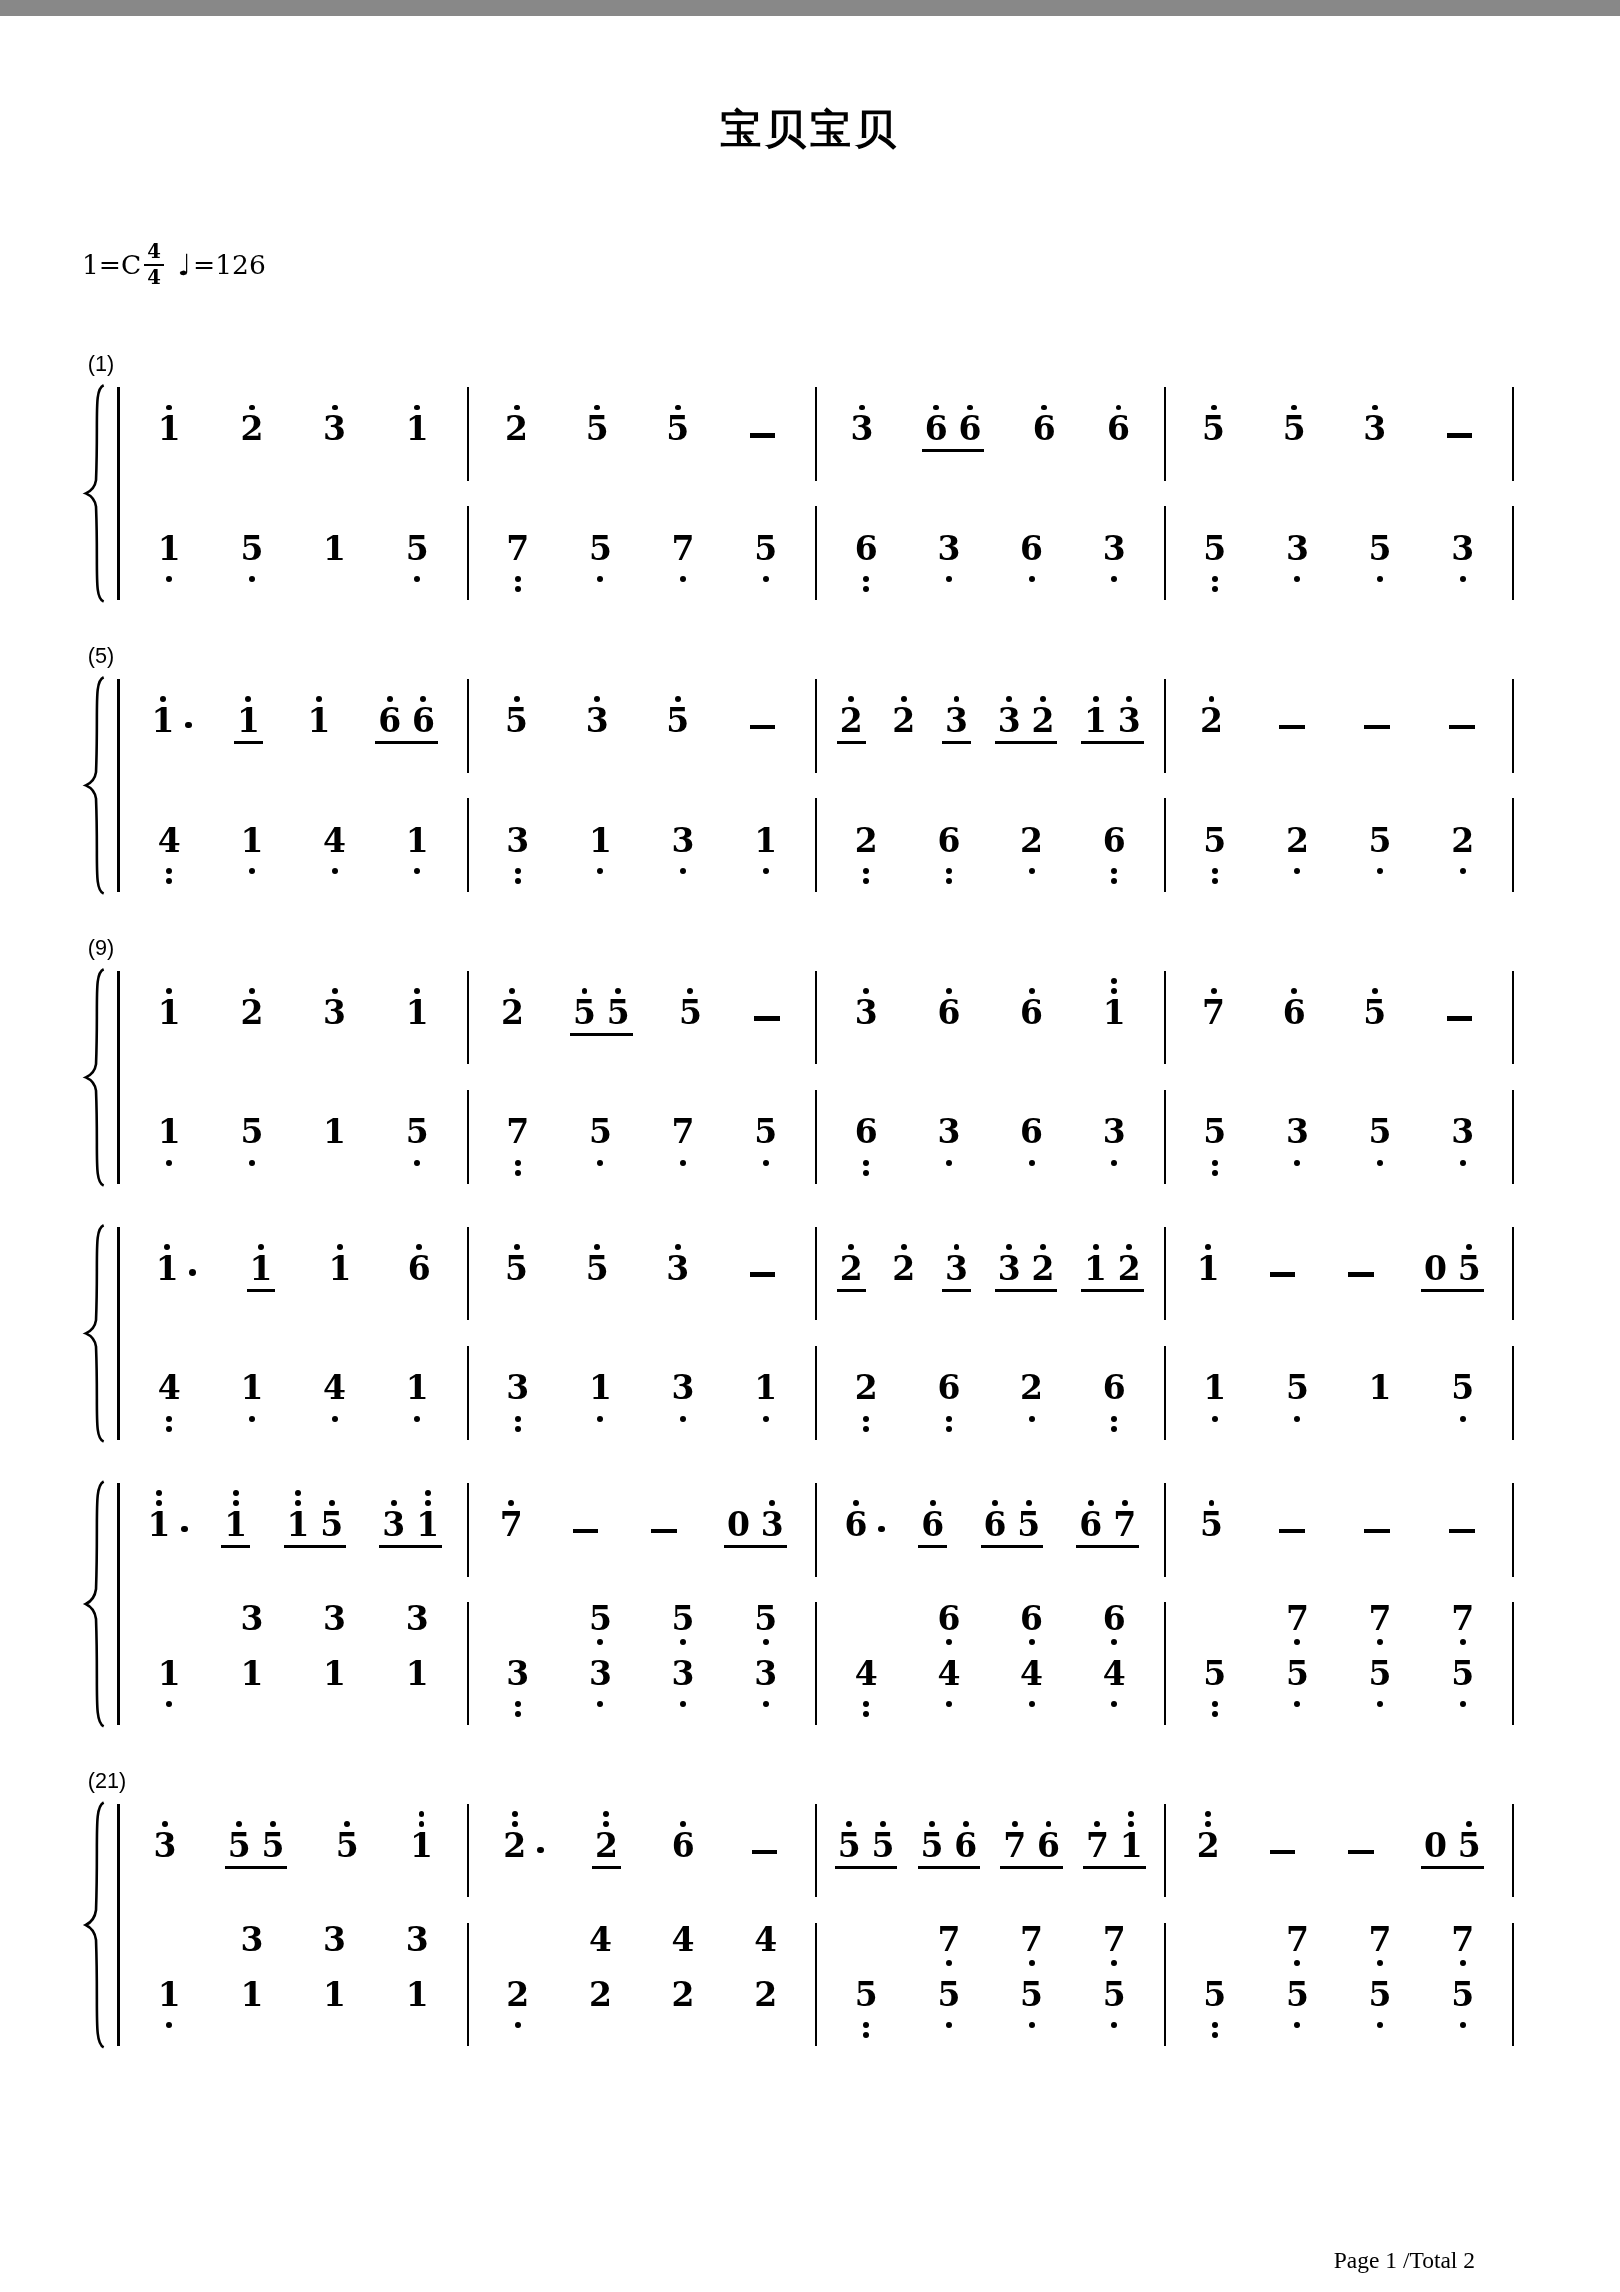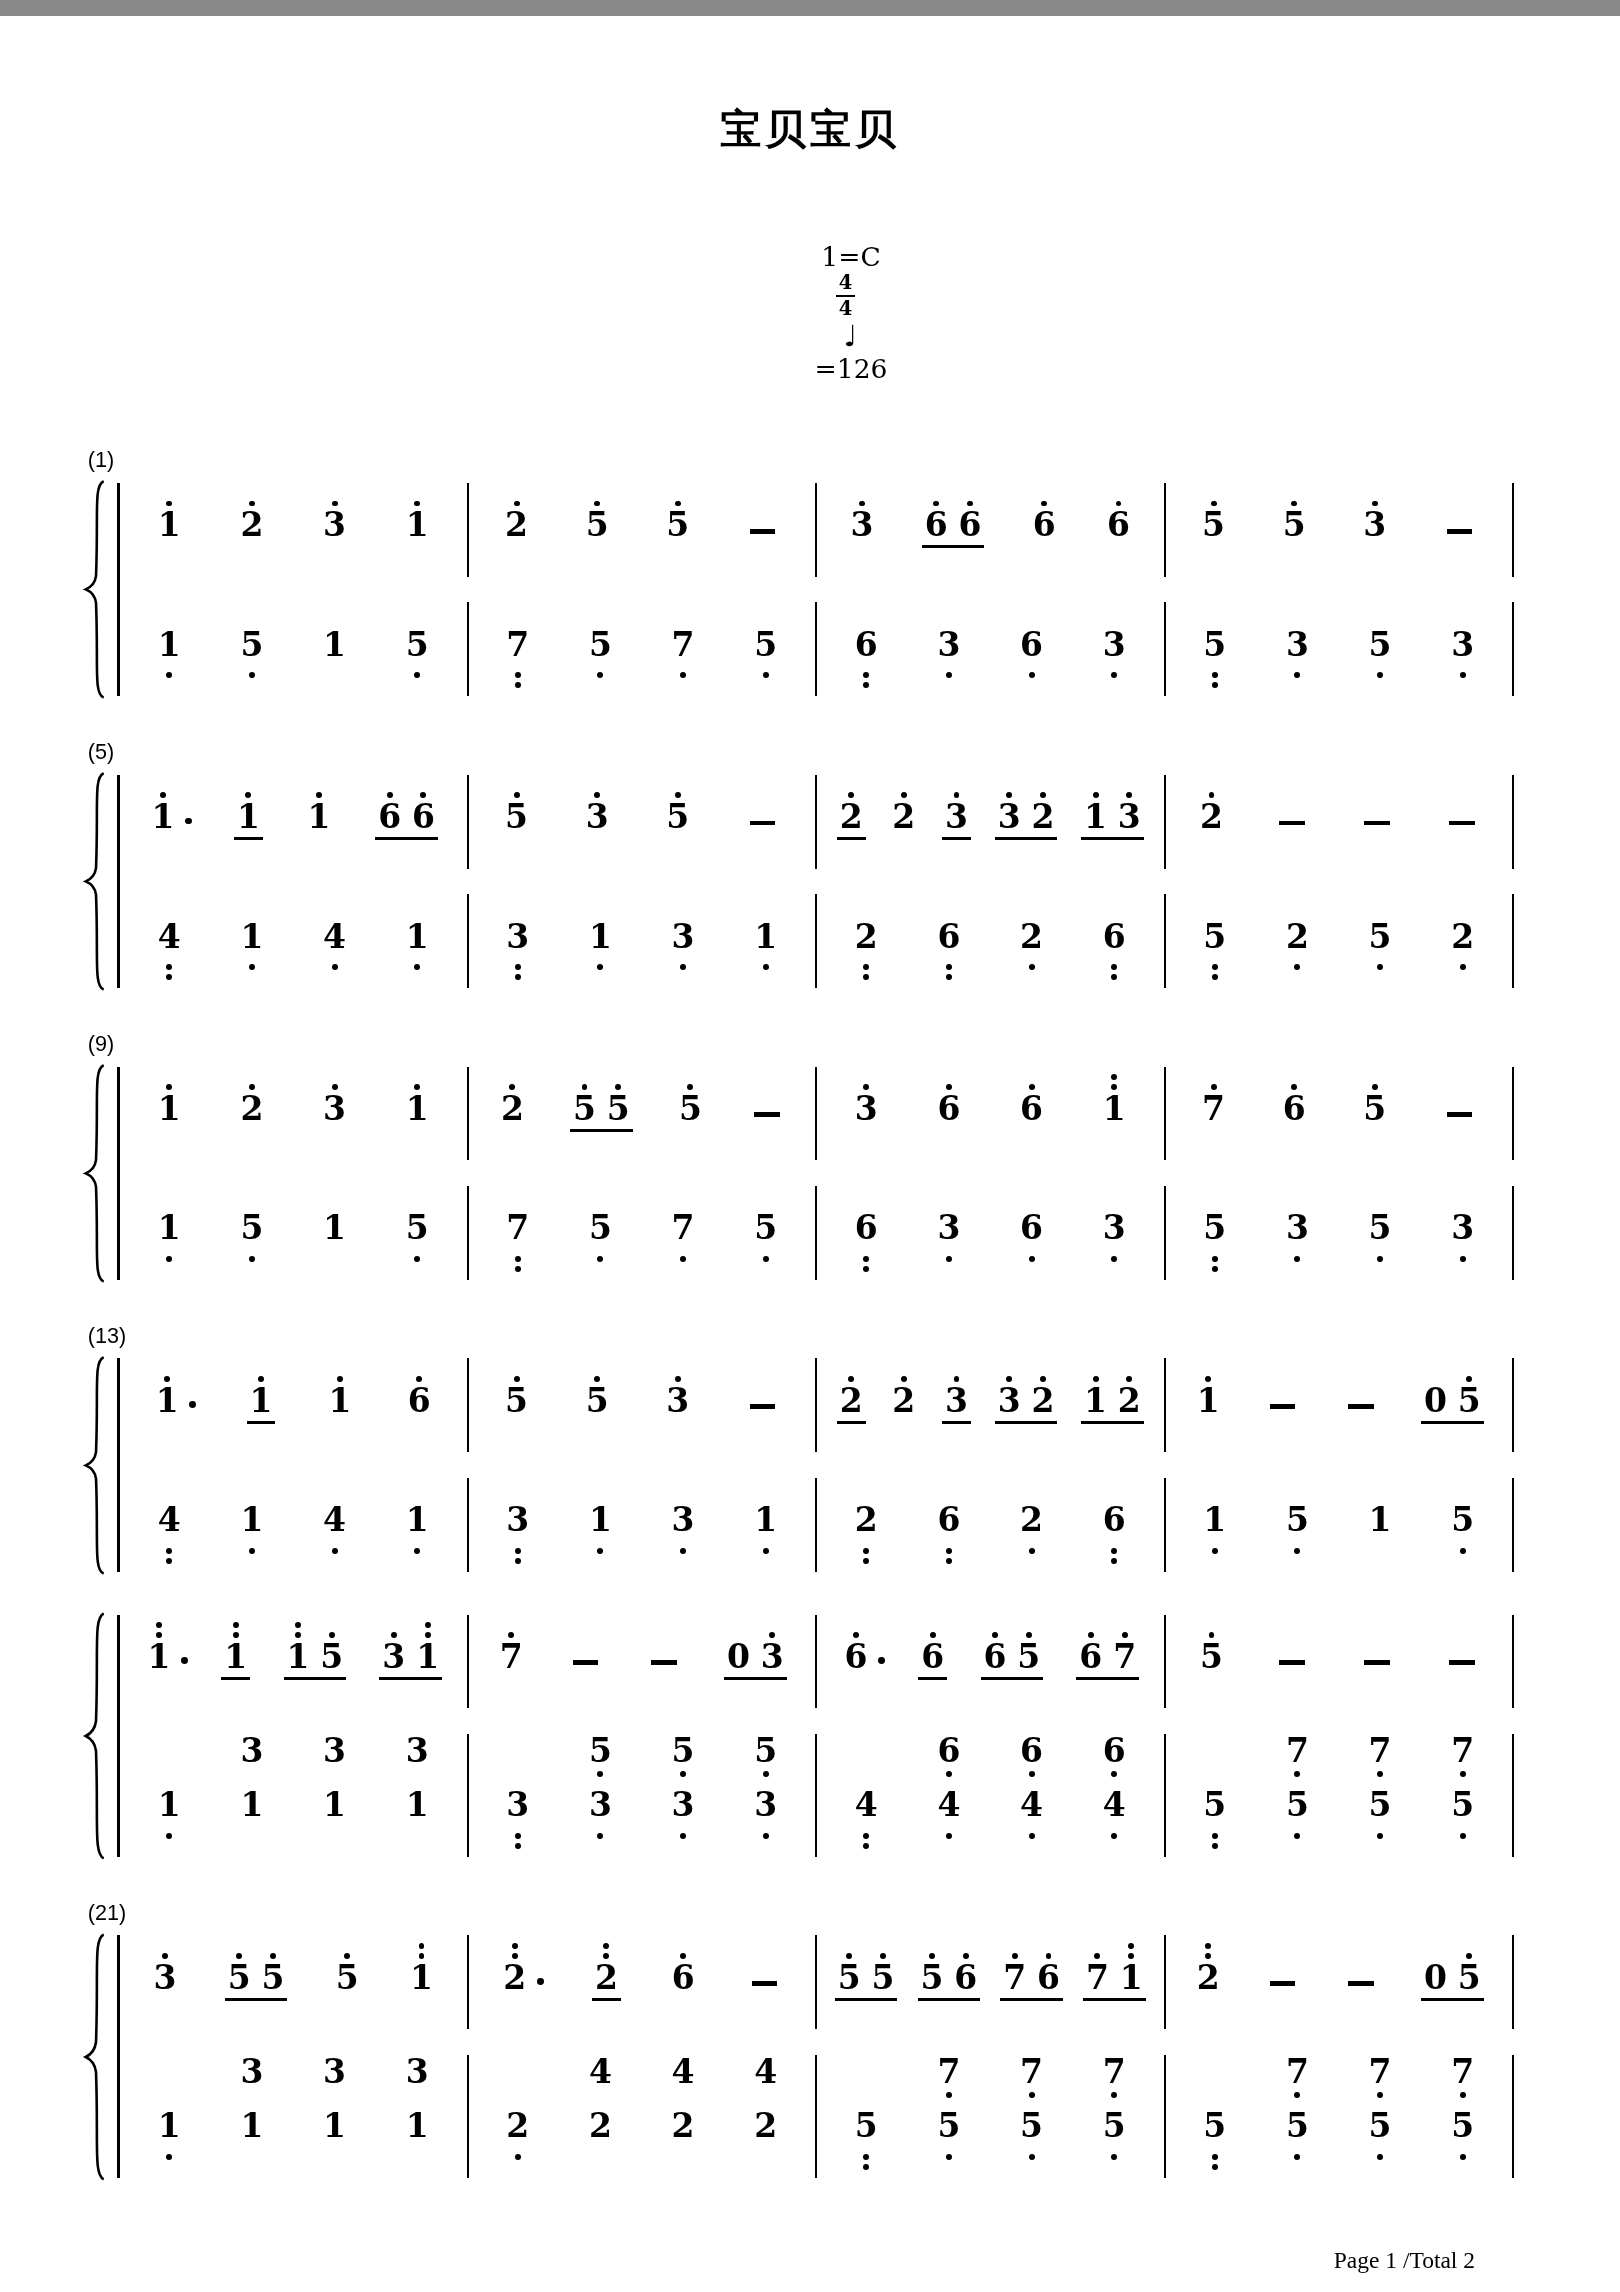--- a/index.html
+++ b/index.html
@@ -12,21 +12,21 @@
   .title{
     text-align:center;margin:86px 0 0 0;font-size:41px;font-weight:700;
     letter-spacing:3.9px;font-family:"DejaVu Serif",serif;
   }
   .subtitle{
     text-align:center;margin:9.8px 0 0 0;font-size:25.5px;letter-spacing:2px;
     font-family:"DejaVu Serif",serif;
   }
   .keyline{
     margin:84px 0 0 82px;display:flex;align-items:center;
-    font-size:26.5px;font-family:"DejaVu Serif",serif;flex-direction:column;
+    font-size:26.5px;font-family:"DejaVu Serif",serif;
   }
   .frac{
     display:inline-flex;flex-direction:column;align-items:center;
     font-size:19.6px;font-weight:700;line-height:1.1;margin:0 13.7px 0 2.9px;
   }
   .frac .num{border-bottom:2.5px solid #000;padding:0 2.9px 1px;}
   .frac .den{padding-top:1px;}
   .qnote::before{content:"\2669";}
   .qnote{font-family:"DejaVu Sans",sans-serif;font-size:29px;margin-right:2px;}
   
@@ -1422,21 +1422,20 @@
                   <div class="ld">
                     <span class="dot"></span>
                   </div>
                 </div>
               </div>
             </div>
           </div>
         </div>
       </div>
       <div class="system">
-        <div class="syslabel">(13)</div>
         <div class="staves">
           <div class="brace">
             <svg viewBox="0 0 20 200" preserveAspectRatio="none">
               <path d="M17 2 C9 6,13 30,11 88 C10 96,5 99,3 100 C5 101,10 104,11 112 C13 170,9 194,17 198" fill="none" stroke="#000" stroke-width="2.6" vector-effect="non-scaling-stroke"></path>
             </svg>
           </div>
           <div class="lines">
             <div class="staffrow">
               <div class="measure">
                 <div class="cell">

